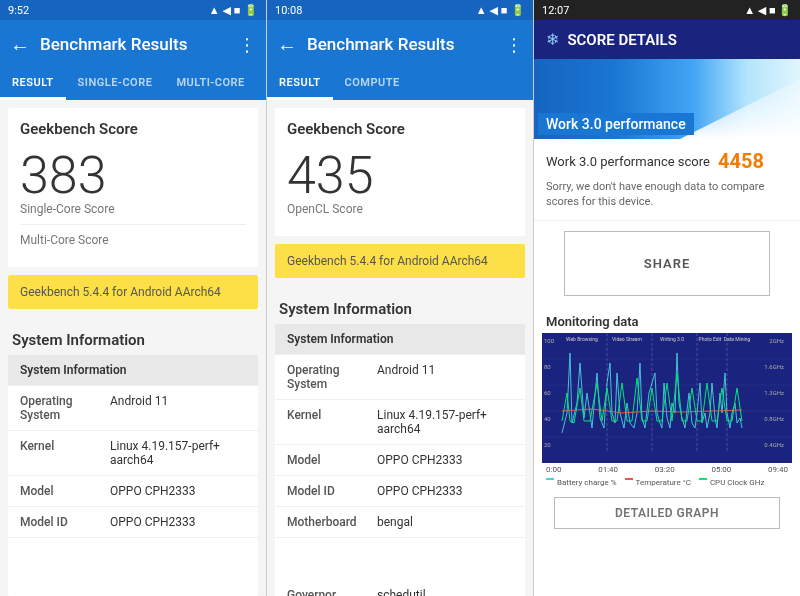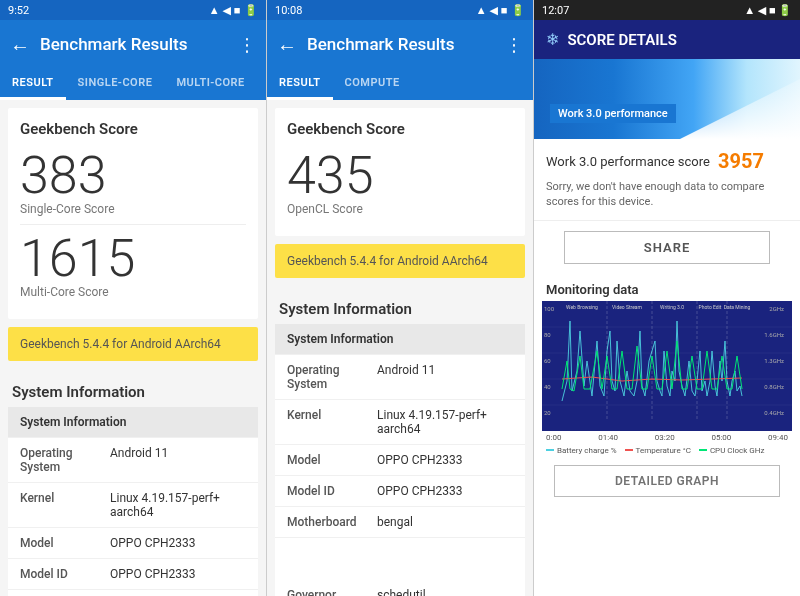--- a/index.html
+++ b/index.html
@@ -211,23 +211,23 @@
       height: 80px;
       background: linear-gradient(135deg, #1565c0 0%, #90caf9 50%, #e3f2fd 100%);
       position: relative;
       display: flex;
       align-items: flex-end;
       overflow: hidden;
     }
     .hero-label {
       background: #1976d2;
       color: #fff;
-      font-size: 11px;
+      font-size: 14px;
       padding: 3px 8px;
-      margin: 16px;
+      margin: 4px;
       font-weight: 500;
     }
     .hero-skier {
       position: absolute;
       right: 50px;
       top: 10px;
       font-size: 24px;
     }
 
     .work-score-section {
@@ -251,21 +251,21 @@
     .work-sorry {
       font-size: 11px;
       color: #666;
       margin-top: 6px;
       line-height: 1.4;
     }
 
     .share-btn {
       display: block;
       margin: 10px 30px;
-      padding: 8px;
+      padding: 24px;
       text-align: center;
       border: 1px solid #bbb;
       font-size: 13px;
       font-weight: 600;
       letter-spacing: 1px;
       color: #555;
       cursor: pointer;
       background: #fff;
     }
 
@@ -301,21 +301,21 @@
     .chart-legend {
       display: flex;
       gap: 8px;
       font-size: 8px;
       color: #555;
       padding: 2px 4px;
       flex-wrap: wrap;
     }
     .legend-item {
       display: flex;
-      align-items: center;
+      align-items: flex-start;
       gap: 3px;
     }
     .legend-dot {
       width: 8px;
       height: 2px;
       display: inline-block;
     }
 
     .detailed-graph-btn {
       display: block;
@@ -368,21 +368,20 @@
     <div class="tab">MULTI-CORE</div>
   </div>
 
   <div class="content">
 
     <div class="score-section">
       <div class="score-section-title">Geekbench Score</div>
       <div class="score-value">383</div>
       <div class="score-label">Single-Core Score</div>
       <hr class="score-divider">
-      <div class="score-value">1615</div>
       <div class="score-label">Multi-Core Score</div>
     </div>
 
     <div class="geekbench-version">Geekbench 5.4.4 for Android AArch64</div>
 
     <div class="sys-info-header">System Information</div>
     <div class="sys-info-table">
       <div class="sys-row header-row">
         <span>System Information</span>
       </div>
@@ -498,21 +497,21 @@
   <div class="hero-image">
     <span class="hero-skier">🎿</span>
     <div style="position:absolute; top:0; left:0; right:0; bottom:0; background: linear-gradient(to right, #1565c0 0%, #1976d2 30%, #42a5f5 60%, #b3e5fc 80%, #e1f5fe 100%);"></div>
     <div style="position:absolute; bottom:0; right:0; width:120px; height:60px; background: linear-gradient(to top, #fff 0%, rgba(255,255,255,0.2) 100%); clip-path: polygon(0 100%, 100% 100%, 100% 0);"></div>
     <span class="hero-label" style="position:relative; z-index:1;">Work 3.0 performance</span>
   </div>
 
   <div class="work-score-section">
     <div class="work-score-row">
       <span class="work-score-text">Work 3.0 performance score</span>
-      <span class="work-score-value">3957</span>
+      <span class="work-score-value">4458</span>
     </div>
     <div class="work-sorry">Sorry, we don't have enough data to compare scores for this device.</div>
   </div>
 
   <div class="share-btn">SHARE</div>
 
   <div class="monitoring-title">Monitoring data</div>
 
   <div class="chart-area">
     <div class="chart-container">

